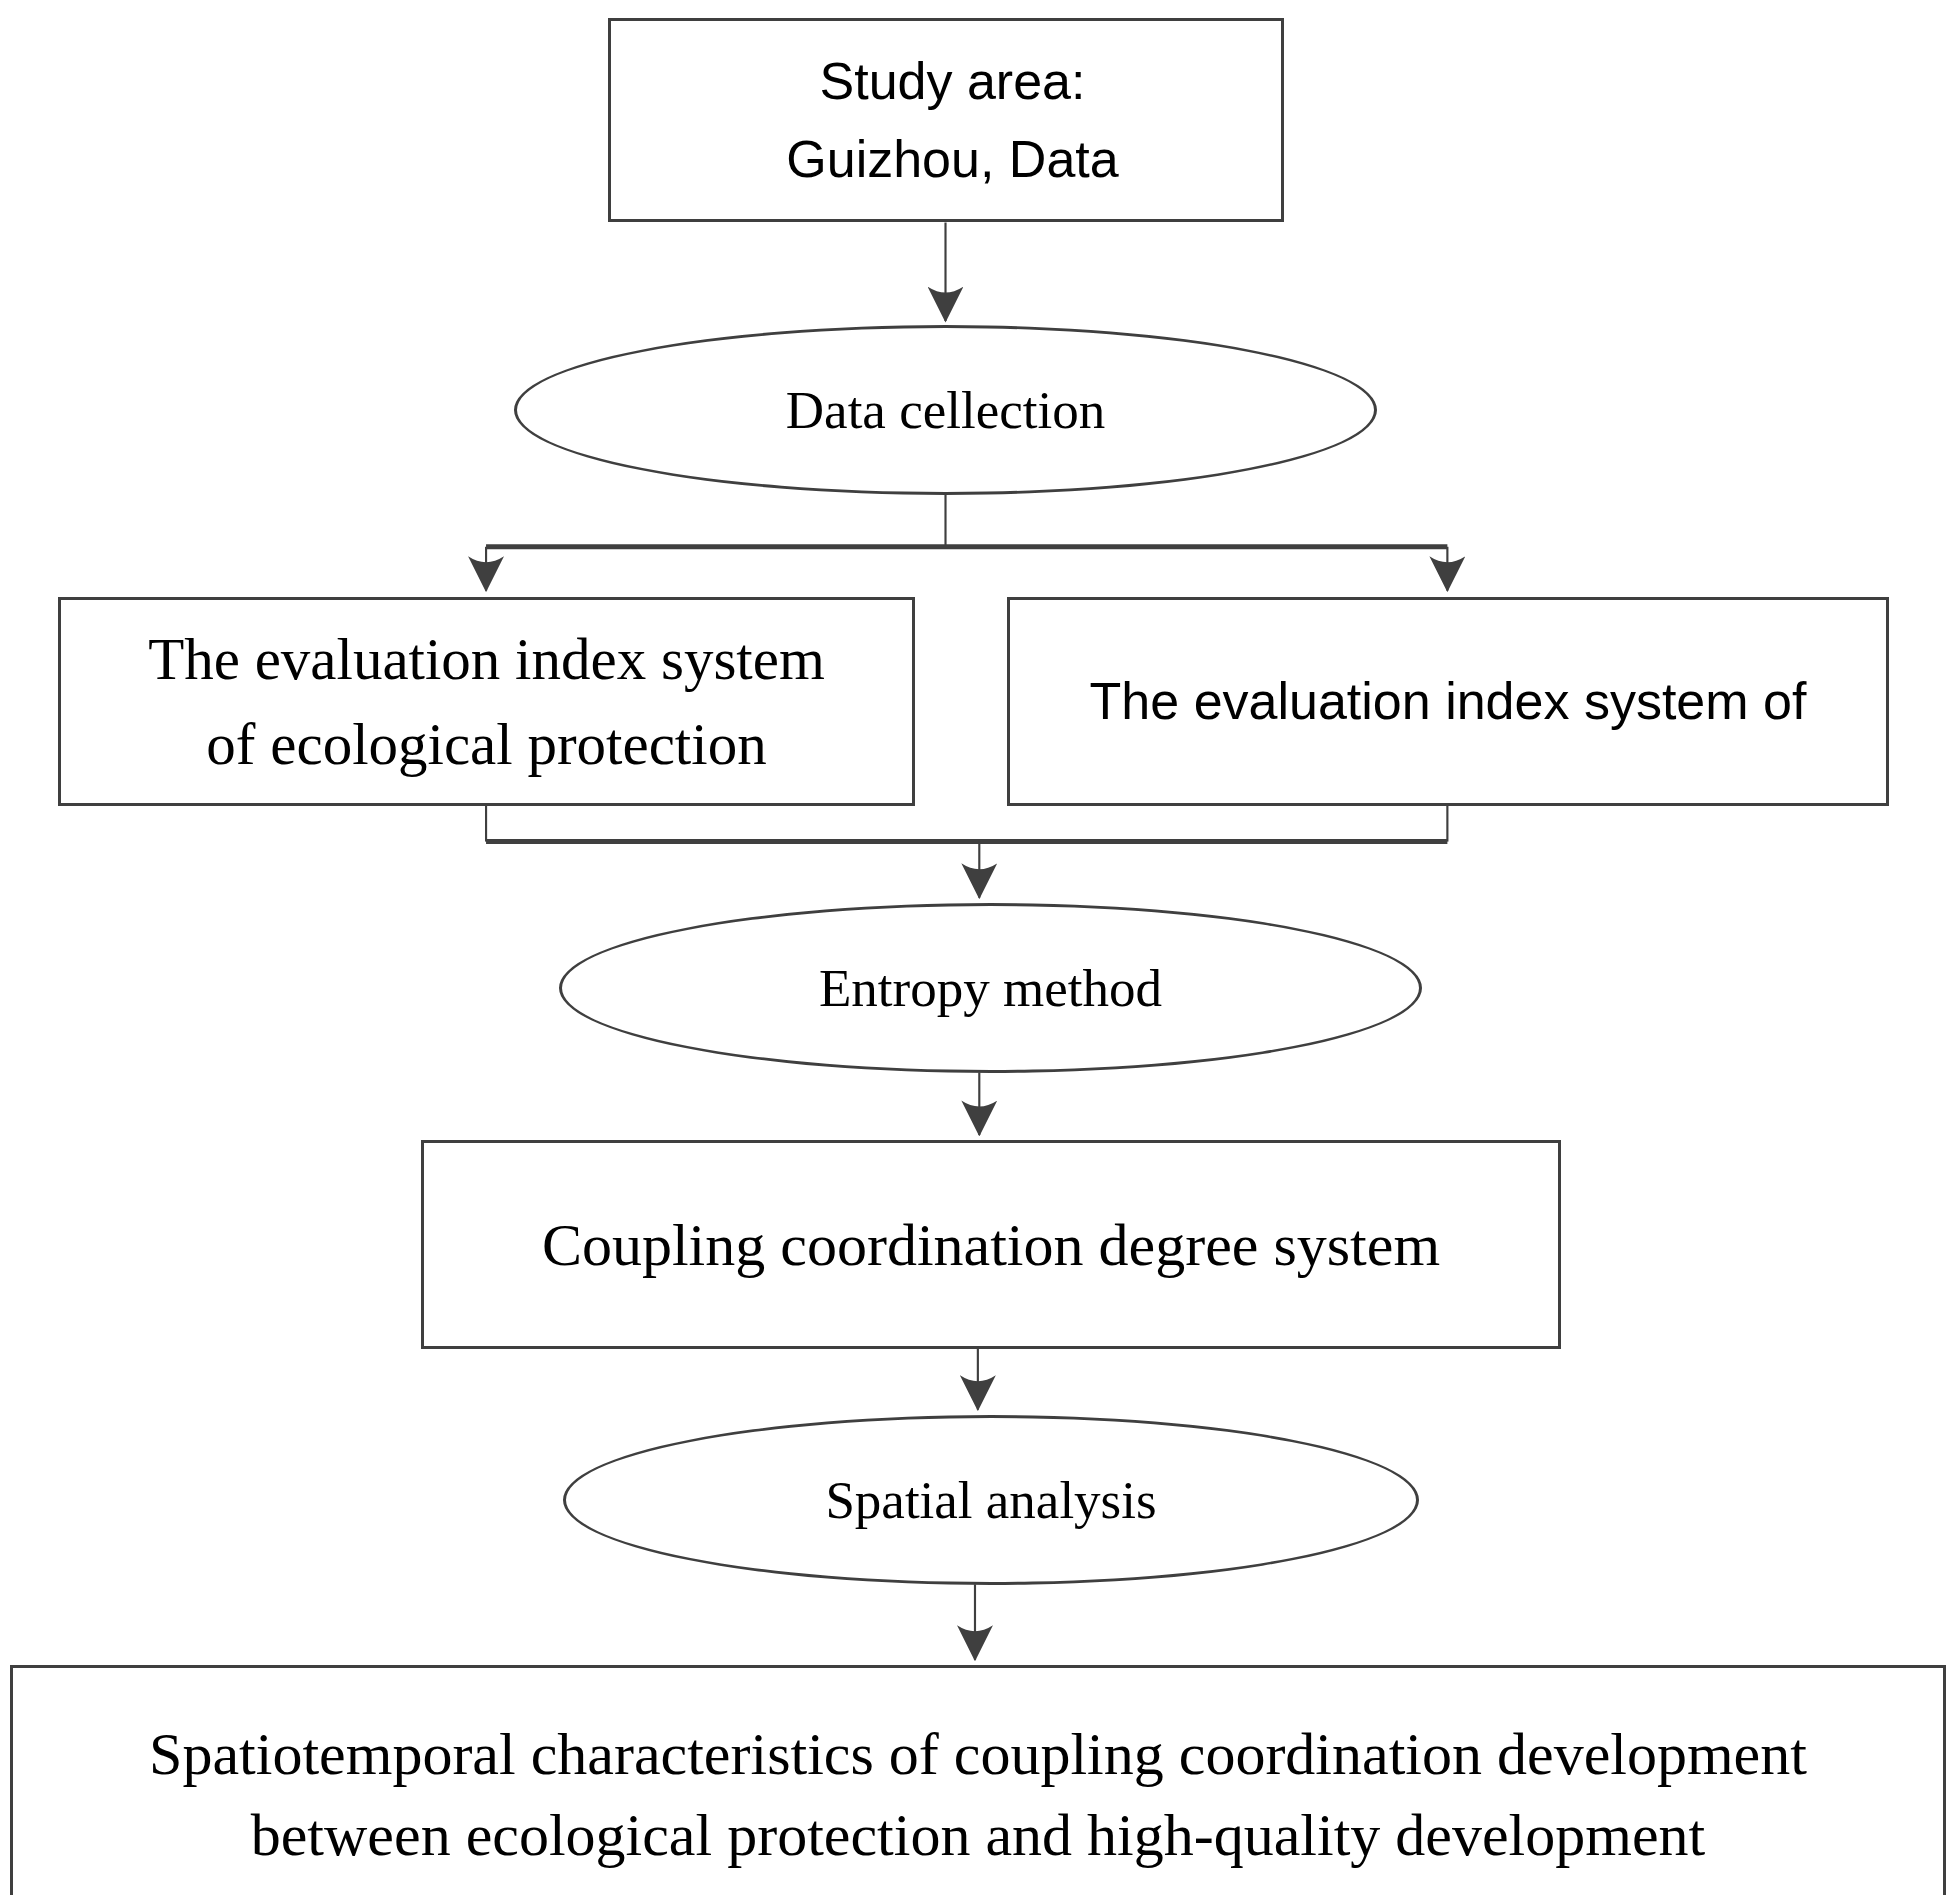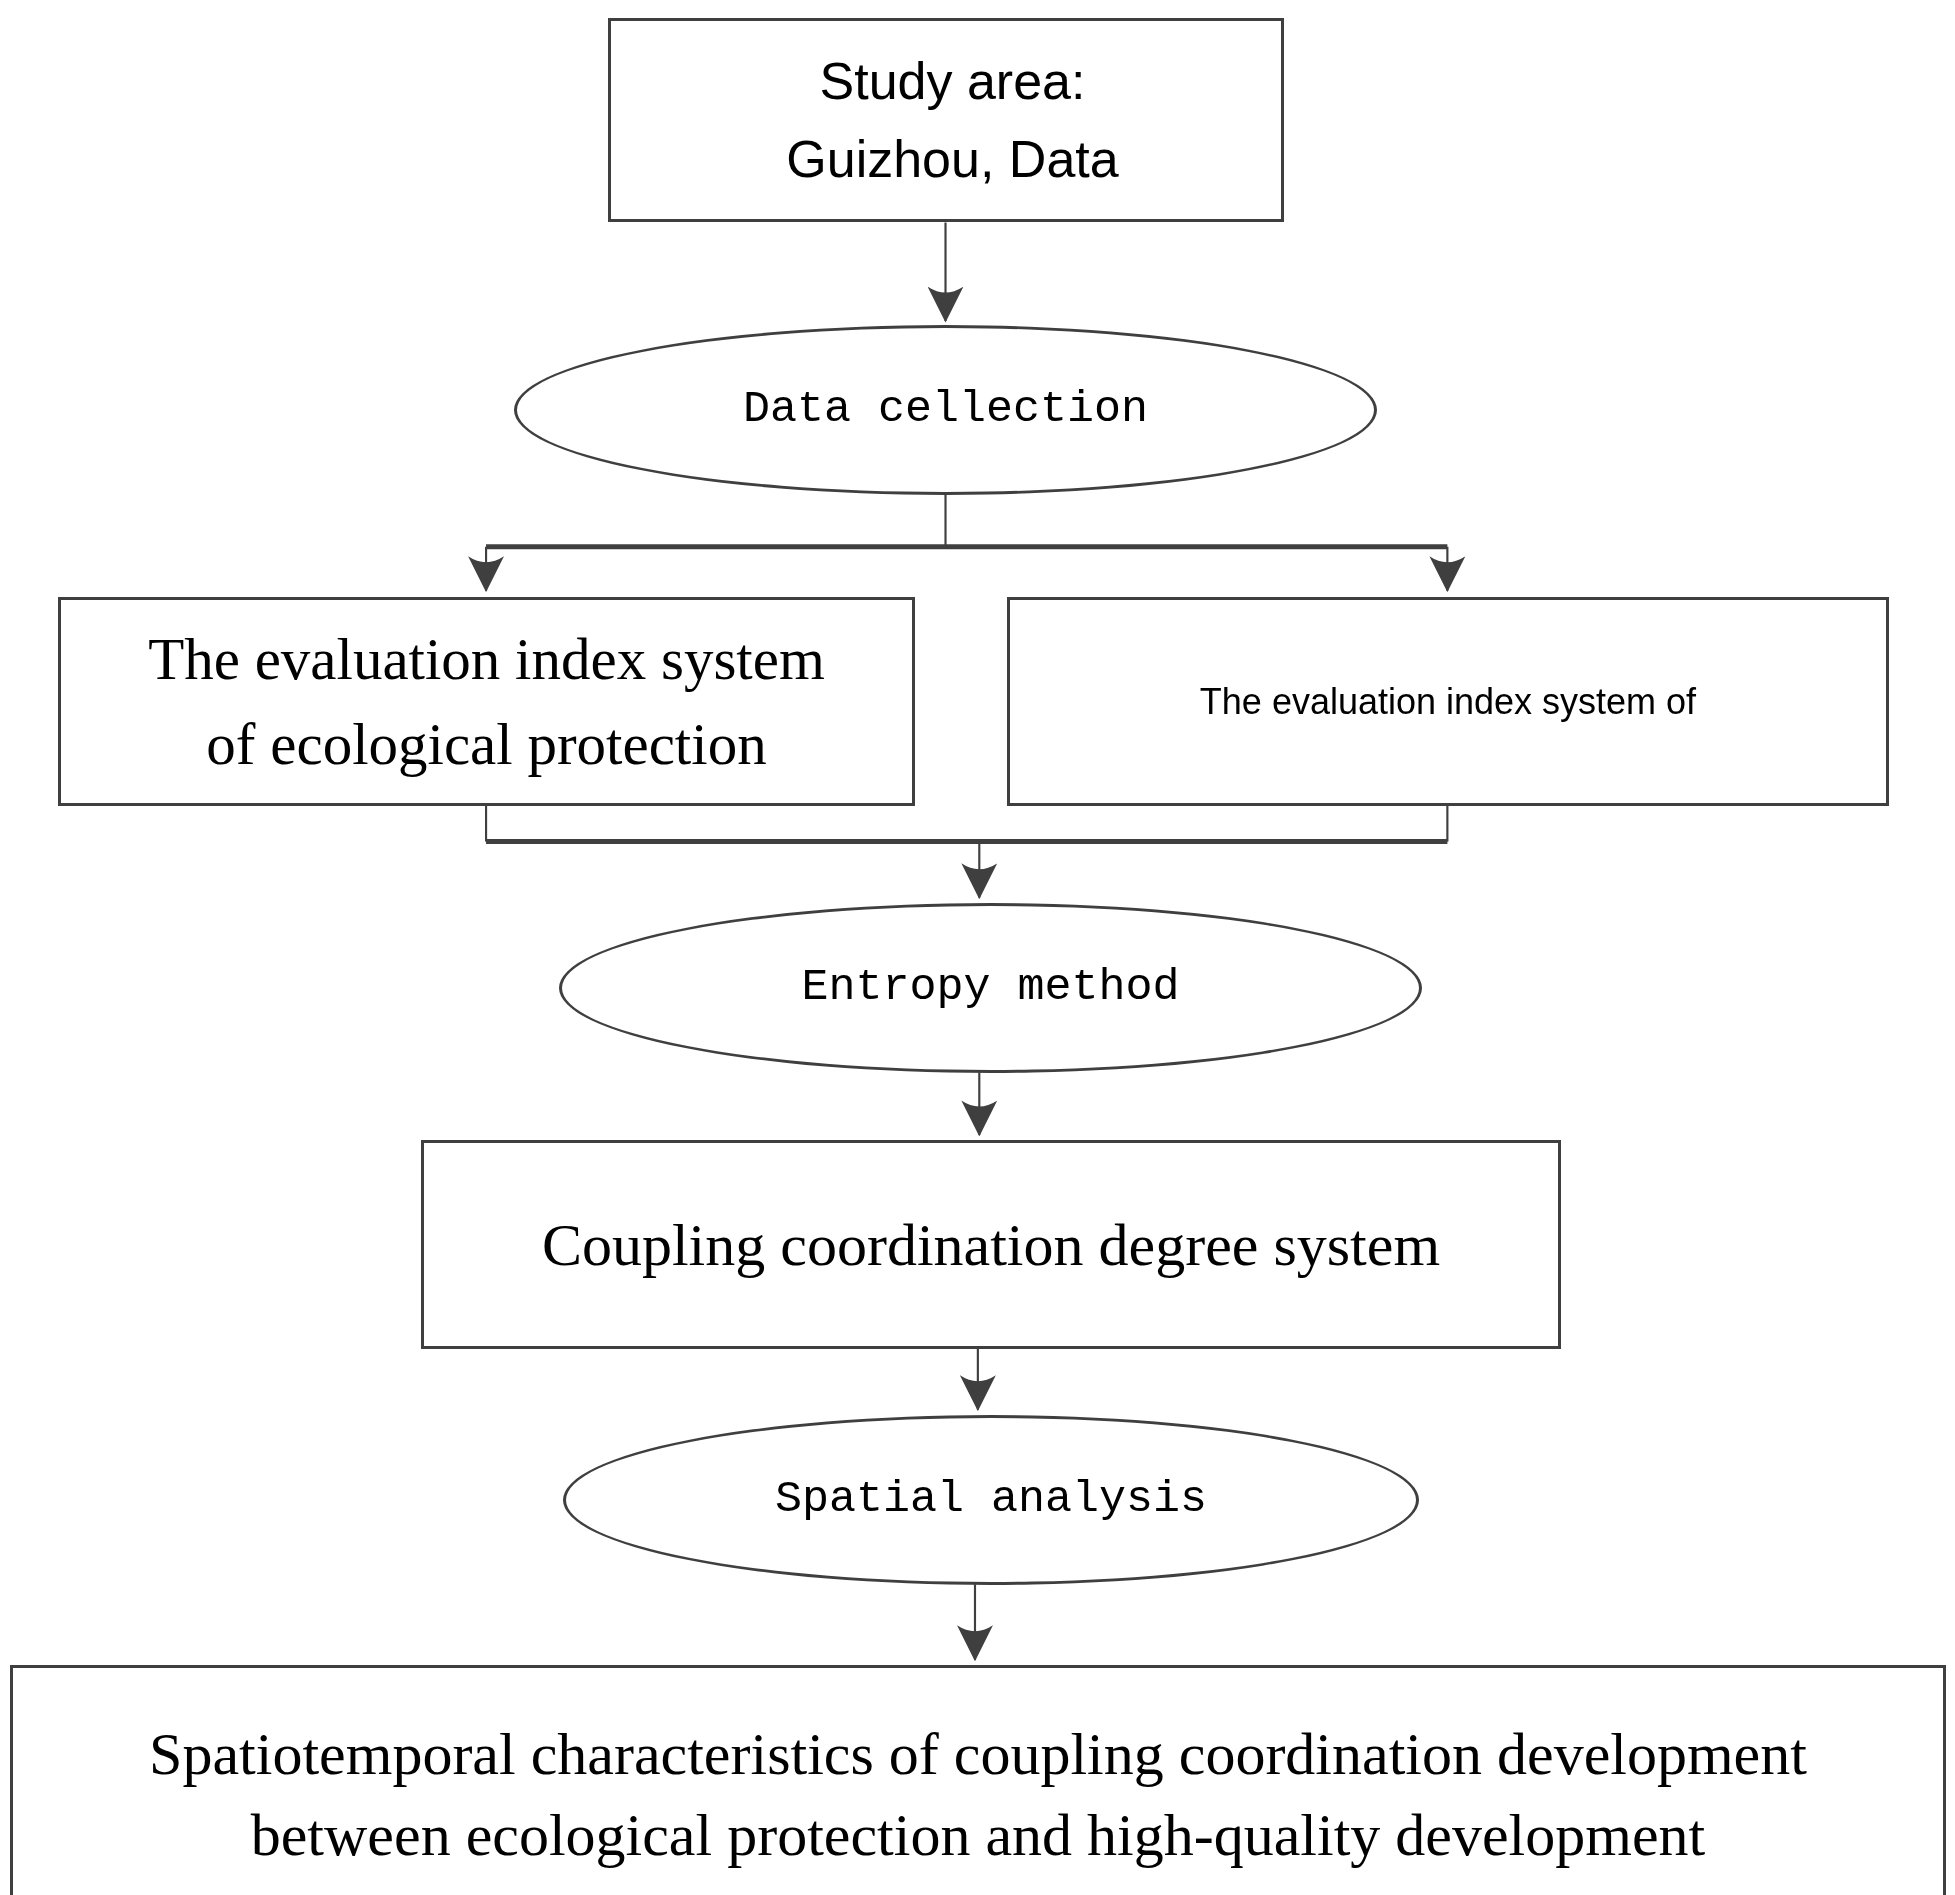--- a/index.html
+++ b/index.html
@@ -32,22 +32,22 @@
     text-align: center;
   }
   .rect {
     border: 3.6px solid #3f3f3f;
   }
   .ellipse {
     border: 3.6px solid #3f3f3f;
     border-radius: 50%;
   }
   .sans-label {
-    font-family: Liberation Mono, monospace;
-    font-size: 45px;
+    font-family: Liberation Serif, serif;
+    font-size: 53px;
     line-height: 1.45;
   }
   .topbox-label {
     font-family: "Liberation Sans", sans-serif;
     font-size: 52px;
     line-height: 78px;
   }
   .serif-label {
     font-family: "Liberation Serif", serif;
     font-size: 59px;
@@ -60,21 +60,21 @@
   }
   .outcome-label {
     font-family: "Liberation Serif", serif;
     font-size: 60px;
     line-height: 81px;
   }
   .line-block { display: block; }
   .mixed-sans {
     display: block;
     font-family: "Liberation Sans", sans-serif;
-    font-size: 36px;
+    font-size: 52px;
     line-height: 85px;
   }
   .mixed-serif {
     display: block;
     font-family: "Liberation Serif", serif;
     font-size: 59px;
     line-height: 85px;
   }
 </style>
 </head>

